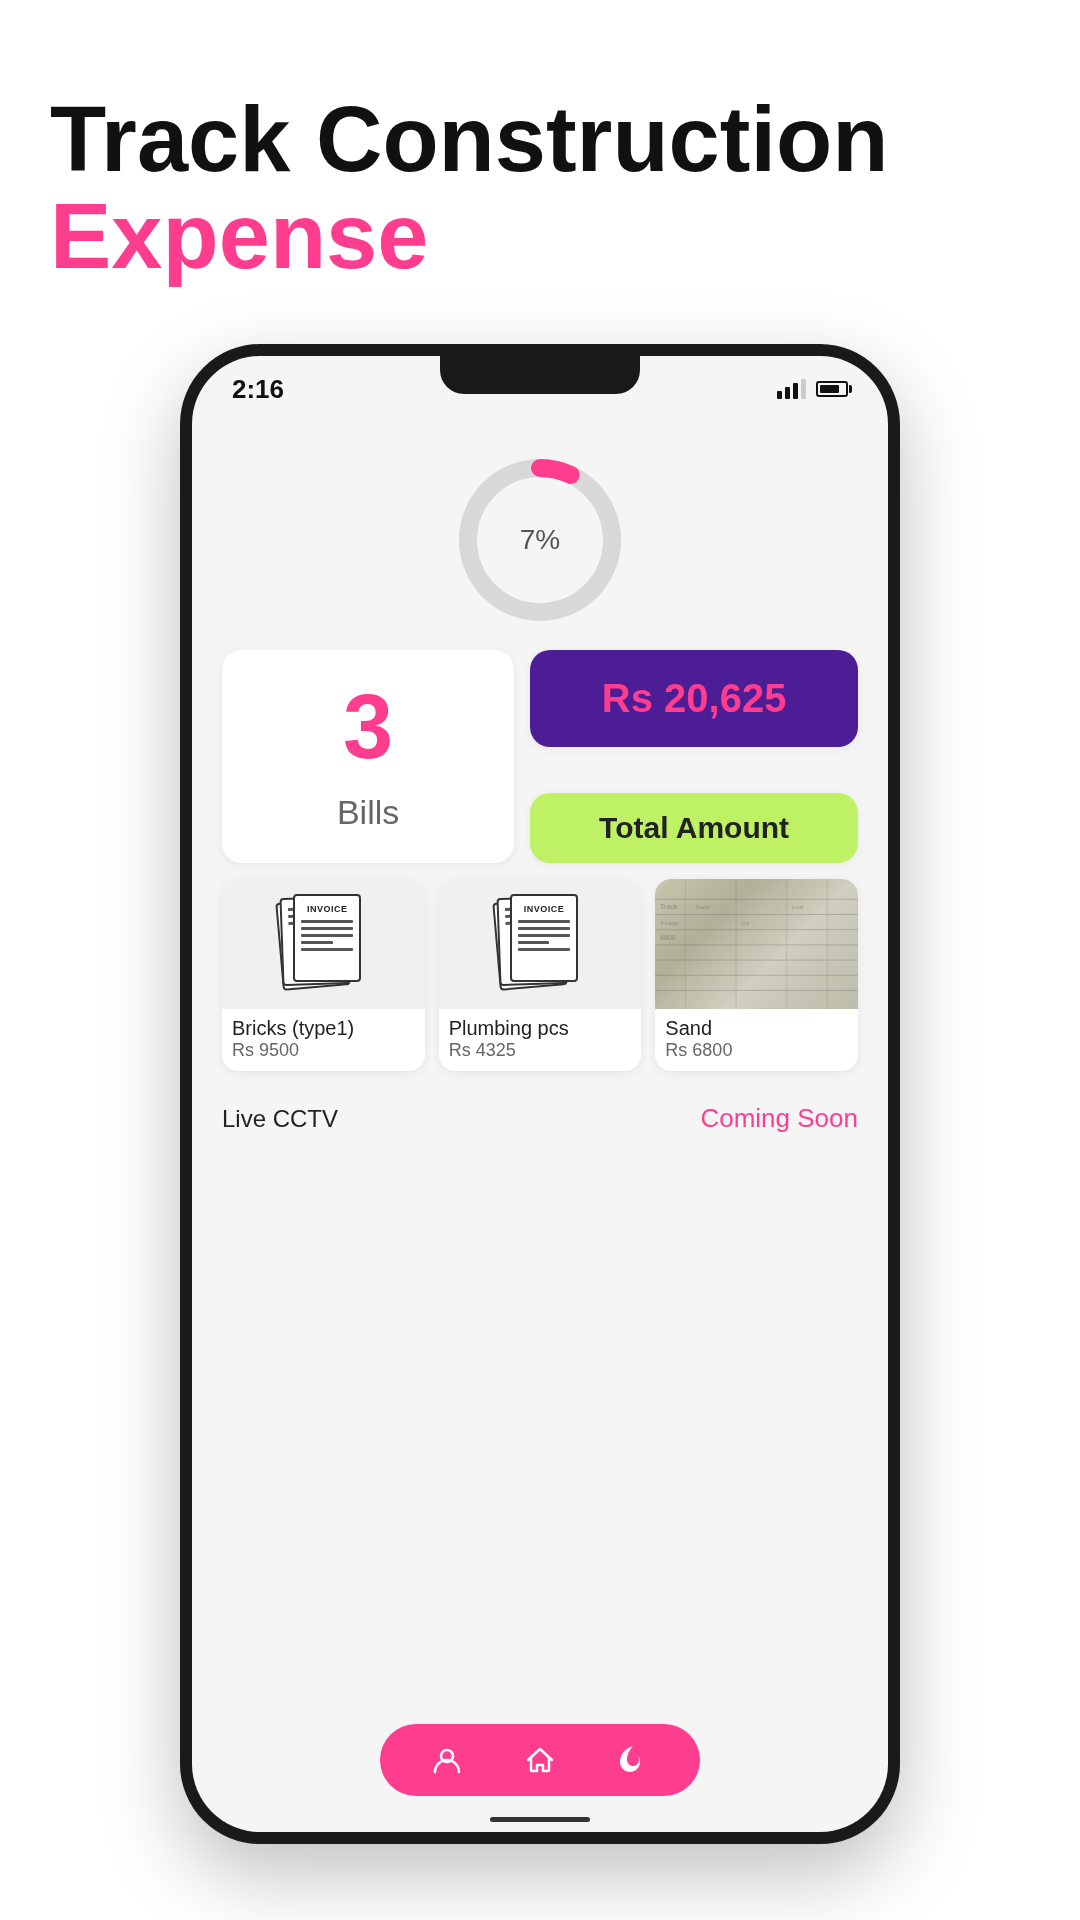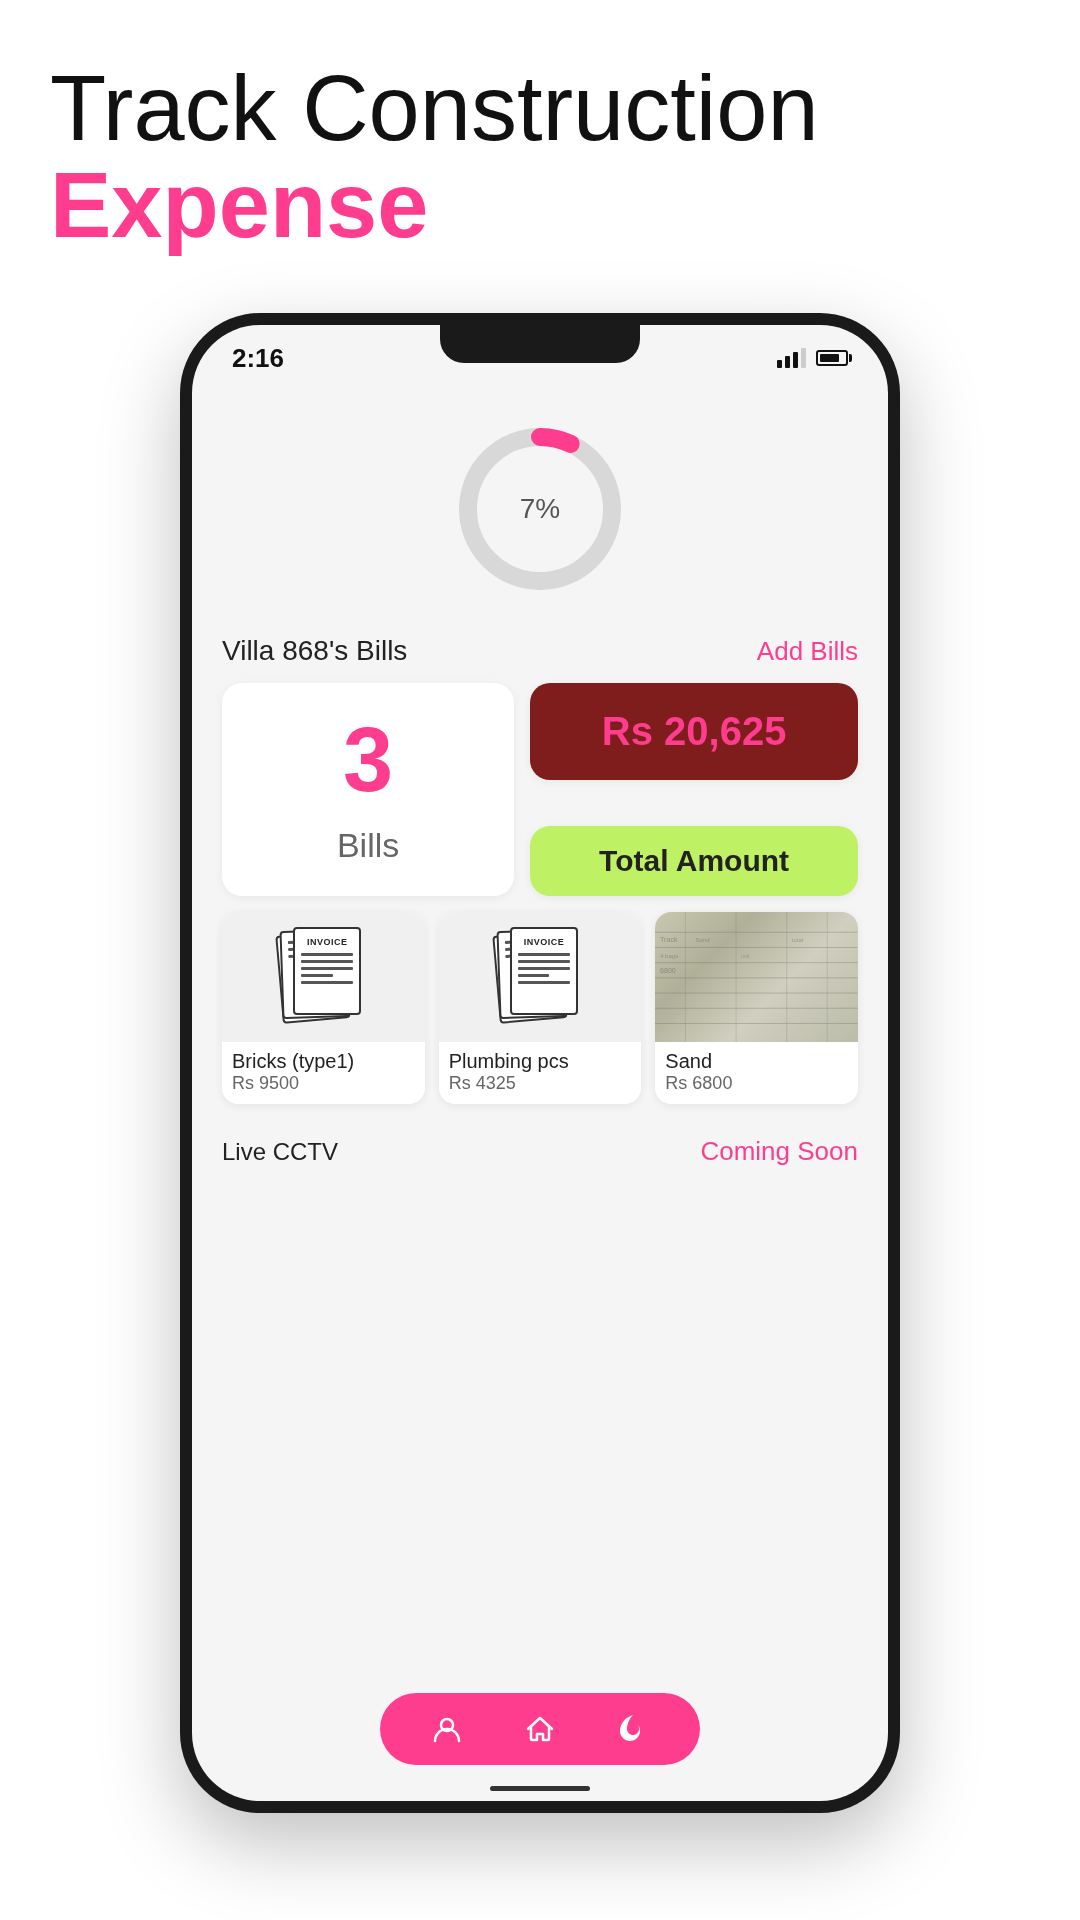--- a/index.html
+++ b/index.html
@@ -9,23 +9,24 @@
       background: #ffffff;
       font-family: -apple-system, BlinkMacSystemFont, 'Helvetica Neue', sans-serif;
       overflow: hidden;
     }
 
     .page-title-container {
       padding: 60px 50px 20px 50px;
     }
     .title-line1 {
       font-size: 92px;
-      font-weight: 400;
+      font-weight: 700;
       color: #111111;
       line-height: 1.05;
+      margin-top: 31px;
     }
     .title-line2 {
       font-size: 92px;
       font-weight: 900;
       color: #FF3D8F;
       line-height: 1.05;
     }
 
     .phone-wrapper {
       display: flex;
@@ -200,21 +201,21 @@
     }
 
     .stat-card-right-wrapper {
       flex: 1.3;
       display: flex;
       flex-direction: column;
       gap: 10px;
     }
 
     .stat-card-amount {
-      background: #7f1d1d;
+      background: #4c1d95;
       border-radius: 20px;
       padding: 26px 28px;
       display: flex;
       align-items: center;
       justify-content: center;
       box-shadow: 0 2px 10px rgba(0,0,0,0.06);
       flex: 1;
     }
 
     .stat-card-label-box {
@@ -460,24 +461,20 @@
             <svg width="200" height="200" viewBox="0 0 200 200">
 
               <circle cx="100" cy="100" r="72" fill="none" stroke="#d8d8d8" stroke-width="18"></circle>
 
               <circle cx="100" cy="100" r="72" fill="none" stroke="#FF3D8F" stroke-width="18" stroke-dasharray="31.7 420.7" stroke-dashoffset="0" stroke-linecap="round"></circle>
             </svg>
             <div class="donut-label">7%</div>
           </div>
         </div>
 
-        <div class="bills-header">
-          <span class="bills-title">Villa 868's Bills</span>
-          <span class="add-bills-btn">Add Bills</span>
-        </div>
 
         <div class="stats-row">
 
           <div class="stat-card stat-card-left">
             <div class="bills-count">3</div>
             <div class="bills-word">Bills</div>
           </div>
 
           <div class="stat-card-right-wrapper">
             <div class="stat-card-amount">

